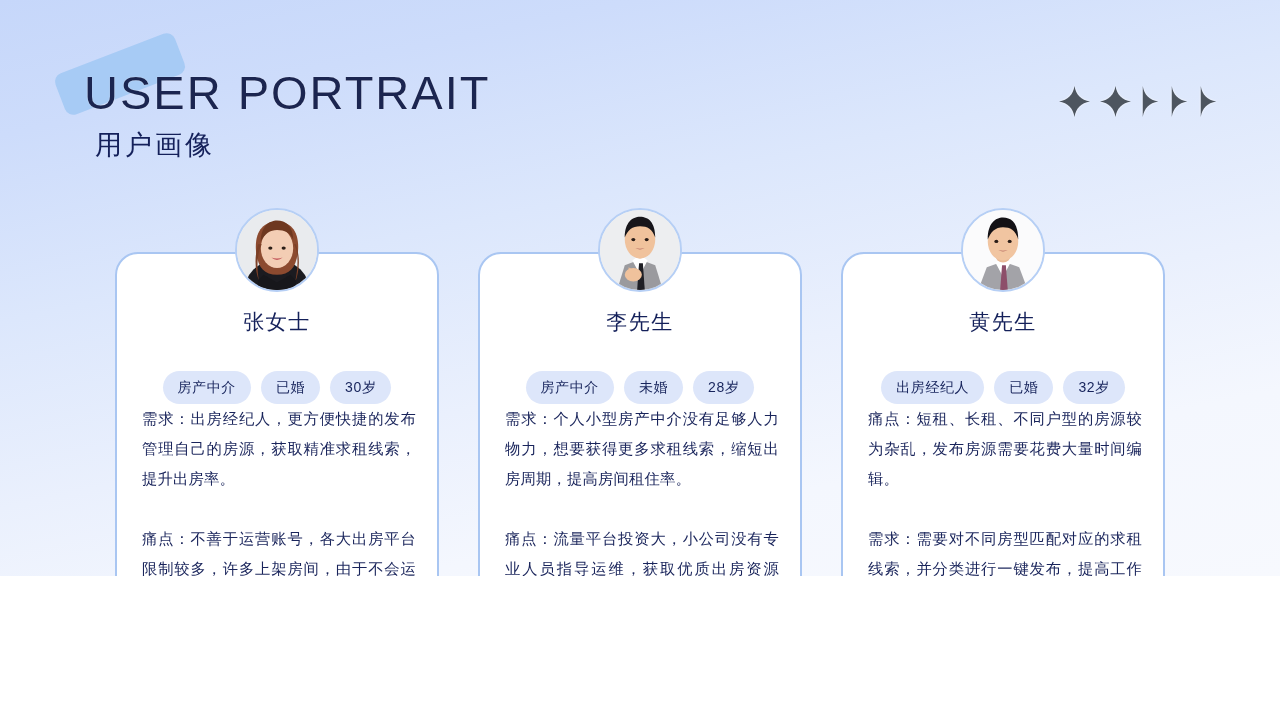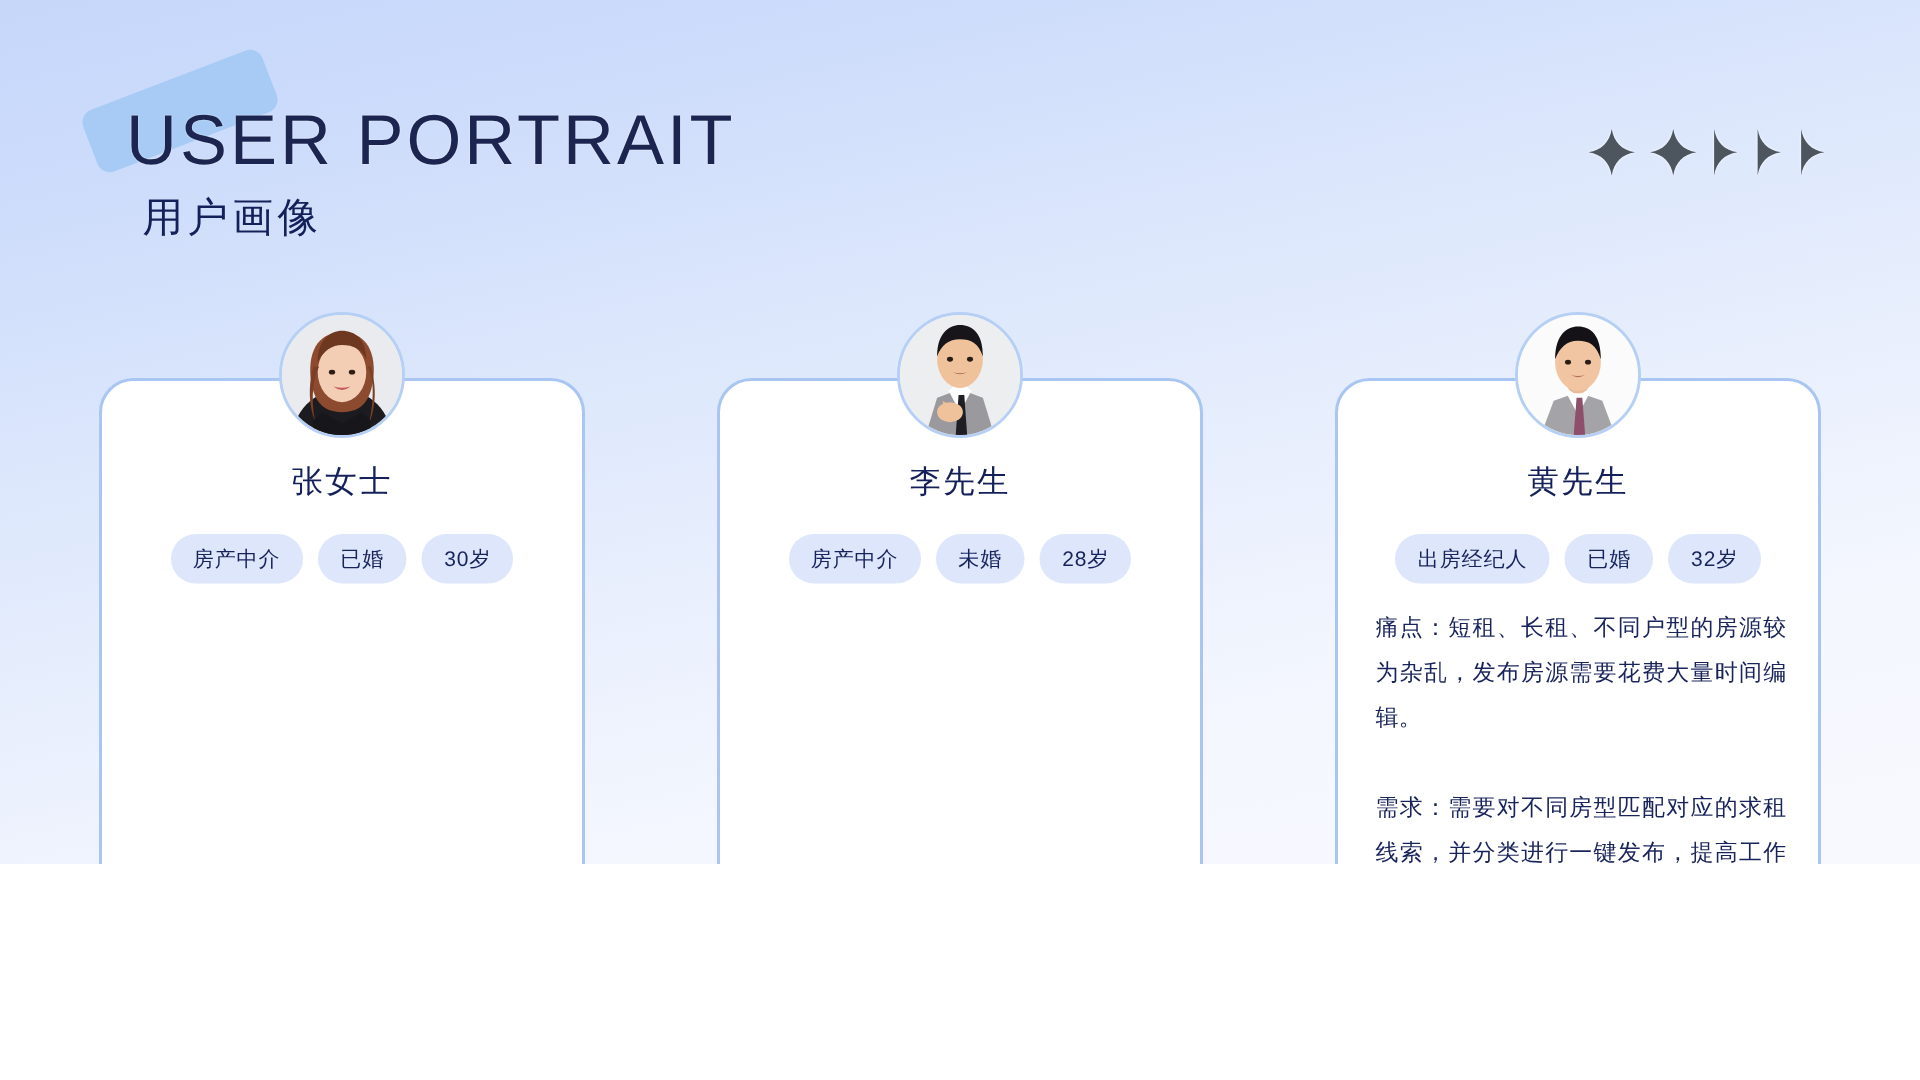--- a/index.html
+++ b/index.html
@@ -71,21 +71,21 @@
   }
   #deco svg { display:block; filter:drop-shadow(0 0 1px rgba(255,255,255,.9)); }
 
   
   #cards {
     position:absolute;
     left:0; top:252px;
     width:1280px; height:396px;
     display:flex;
     justify-content:center;
-    gap:88px;
+    gap:39px;
   }
 
   .card {
     position:relative;
     width:324px; height:396px;
     background:#ffffff;
     border:2.5px solid #a9c6f2;
     border-radius:23px;
   }
 
@@ -108,21 +108,21 @@
     text-align:center;
     font-size:21px;
     font-weight:400;
     letter-spacing:1.5px;
     color:#14205a;
     line-height:1;
   }
 
   .tags {
     position:absolute;
-    left:0; top:102px;
+    left:0; top:117px;
     width:100%;
     display:flex;
     justify-content:center;
     align-items:center;
     gap:10px;
   }
 
   .tag {
     background:#dde6fa;
     color:#17245c;
@@ -213,20 +213,24 @@
           <path d="M36 50 Q42 55 48 50 Q42 52 36 50 Z" fill="#c2575c"></path>
           <path d="M28 68 L42 76 L56 68 L62 74 L62 84 L22 84 L22 74 Z" fill="#17171b"></path>
         </svg>
       </div>
       <div class="card-name">张女士</div>
       <div class="tags">
         <span class="tag">房产中介</span>
         <span class="tag">已婚</span>
         <span class="tag">30岁</span>
       </div>
+      <div class="body">
+        <p class="para">需求：出房经纪人，更方便快捷的发布管理自己的房源，获取精准求租线索，提升出房率。</p>
+        <p class="para">痛点：不善于运营账号，各大出房平台限制较多，许多上架房间，由于不会运营，空置时间较长。</p>
+      </div>
     </div>
 
     <div class="card">
       <div class="avatar">
         <svg viewBox="0 0 84 84">
           <rect width="84" height="84" fill="#edeef0"></rect>
           <path d="M18 84 L26 58 L42 52 L58 58 L66 84 Z" fill="#9a9a9e"></path>
           <path d="M34 53 L42 68 L50 53 L46 50 L38 50 Z" fill="#ffffff"></path>
           <path d="M41 56 L45 56 L47 84 L39 84 Z" fill="#1e1e24"></path>
           <ellipse cx="42" cy="44" rx="8" ry="7" fill="#e8b893"></ellipse>
@@ -239,20 +243,24 @@
           <path d="M30 60 C36 64 42 66 42 66 C42 66 36 70 30 66 Z" fill="#e8b893"></path>
           <ellipse cx="35" cy="68" rx="9" ry="7" fill="#f0c29c"></ellipse>
         </svg>
       </div>
       <div class="card-name">李先生</div>
       <div class="tags">
         <span class="tag">房产中介</span>
         <span class="tag">未婚</span>
         <span class="tag">28岁</span>
       </div>
+      <div class="body">
+        <p class="para">需求：个人小型房产中介没有足够人力物力，想要获得更多求租线索，缩短出房周期，提高房间租住率。</p>
+        <p class="para">痛点：流量平台投资大，小公司没有专业人员指导运维，获取优质出房资源难。</p>
+      </div>
     </div>
 
     <div class="card">
       <div class="avatar">
         <svg viewBox="0 0 84 84">
           <rect width="84" height="84" fill="#fbfbfc"></rect>
           <path d="M16 84 L25 60 L42 54 L59 60 L68 84 Z" fill="#a3a3a8"></path>
           <path d="M34 55 L42 70 L50 55 L46 52 L38 52 Z" fill="#ffffff"></path>
           <path d="M41 58 L45 58 L47 84 L39 84 Z" fill="#8d4f6a"></path>
           <ellipse cx="42" cy="48" rx="8" ry="7" fill="#e9bb98"></ellipse>

